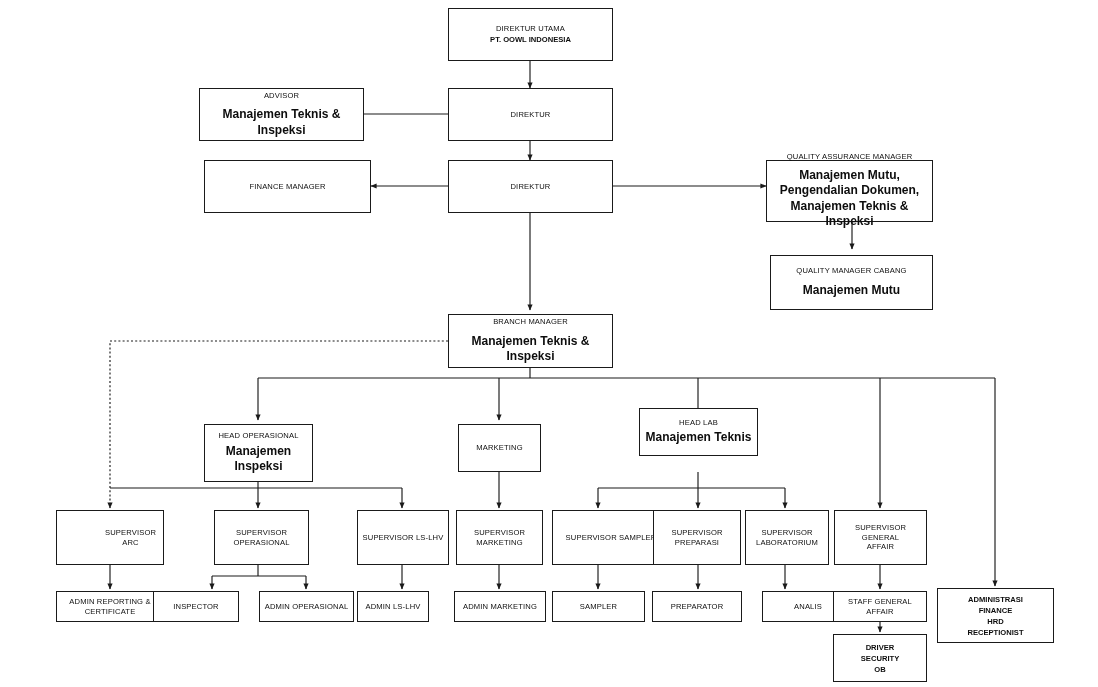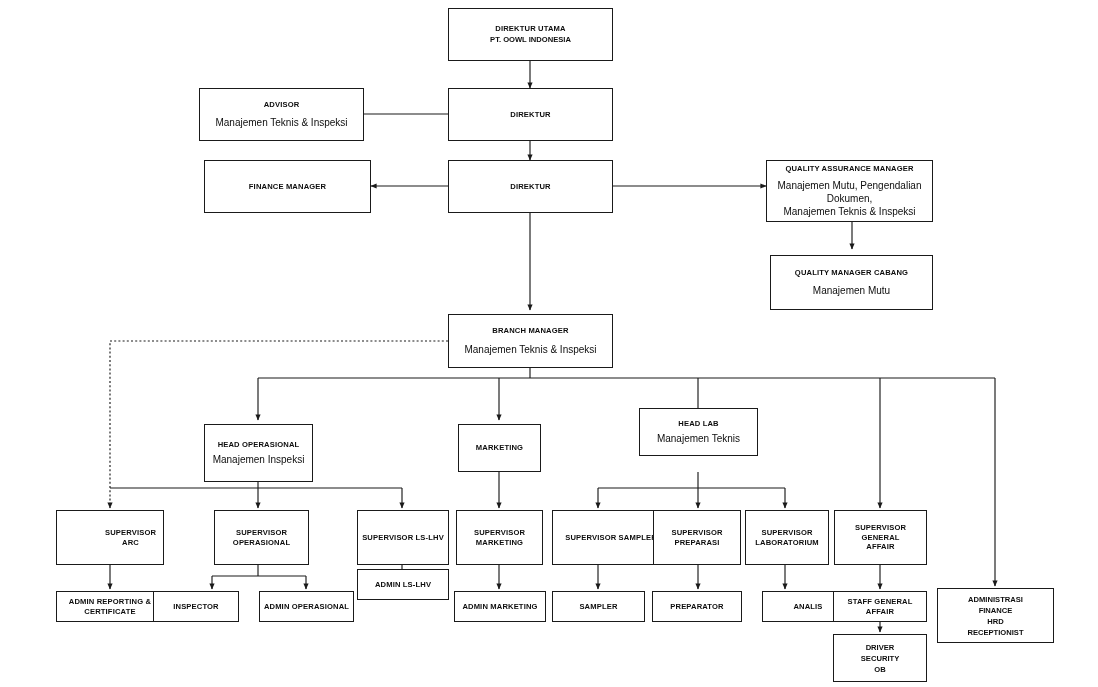--- a/index.html
+++ b/index.html
@@ -35,28 +35,28 @@
     display: flex;
     flex-direction: column;
     align-items: center;
     justify-content: center;
     text-align: center;
     color: #0d0d0d;
     z-index: 2;
     padding: 2px 3px;
   }
   .node .title {
-    font-weight: bold;
+    font-weight: normal;
     font-size: 7.6px;
     letter-spacing: 0.15px;
     line-height: 1.25;
   }
   .node .sub {
-    font-weight: normal;
-    font-size: 10px;
+    font-weight: bold;
+    font-size: 12px;
     line-height: 1.3;
     margin-top: 7px;
   }
   .node.tight .sub { margin-top: 3px; }
   .node .sub.multi { margin-top: 6px; }
   .node .line {
     font-weight: bold;
     font-size: 7.6px;
     line-height: 1.45;
   }
@@ -226,21 +226,21 @@
   </div>
 
   <div class="node" style="left:153px; top:591px; width:86px; height:31px;">
     <div class="title">INSPECTOR</div>
   </div>
 
   <div class="node" style="left:259px; top:591px; width:95px; height:31px;">
     <div class="title">ADMIN OPERASIONAL</div>
   </div>
 
-  <div class="node" style="left:357px; top:569px; width:92px; height:31px;">
+  <div class="node" style="left:357px; top:591px; width:72px; height:31px;">
     <div class="title">ADMIN LS-LHV</div>
   </div>
 
   <div class="node" style="left:454px; top:591px; width:92px; height:31px;">
     <div class="title">ADMIN MARKETING</div>
   </div>
 
   <div class="node" style="left:552px; top:591px; width:93px; height:31px;">
     <div class="title">SAMPLER</div>
   </div>

